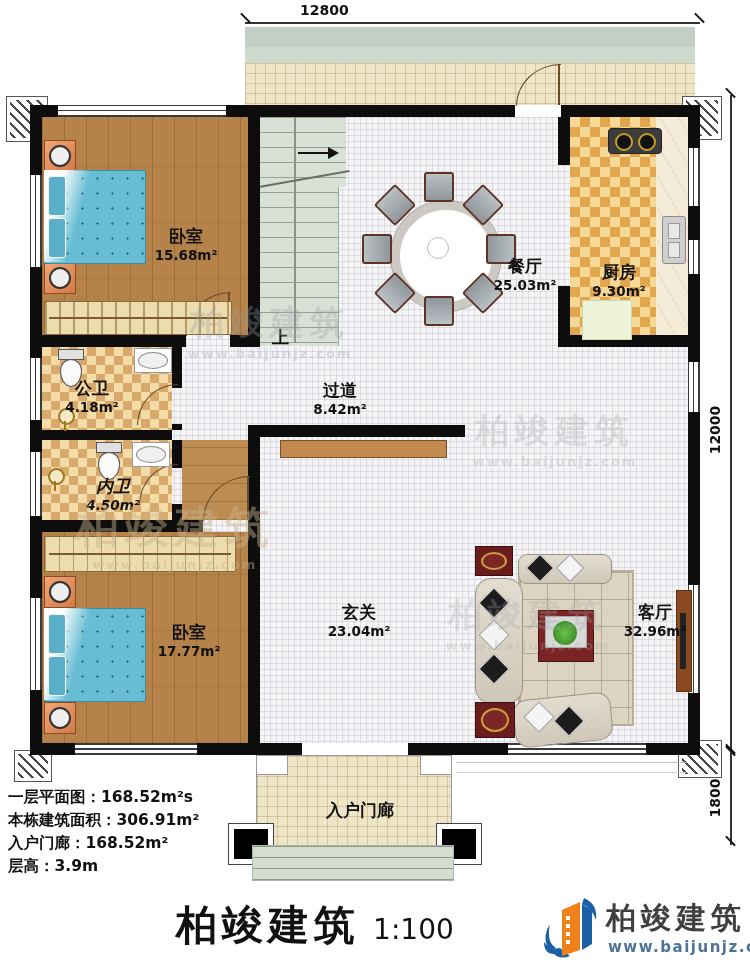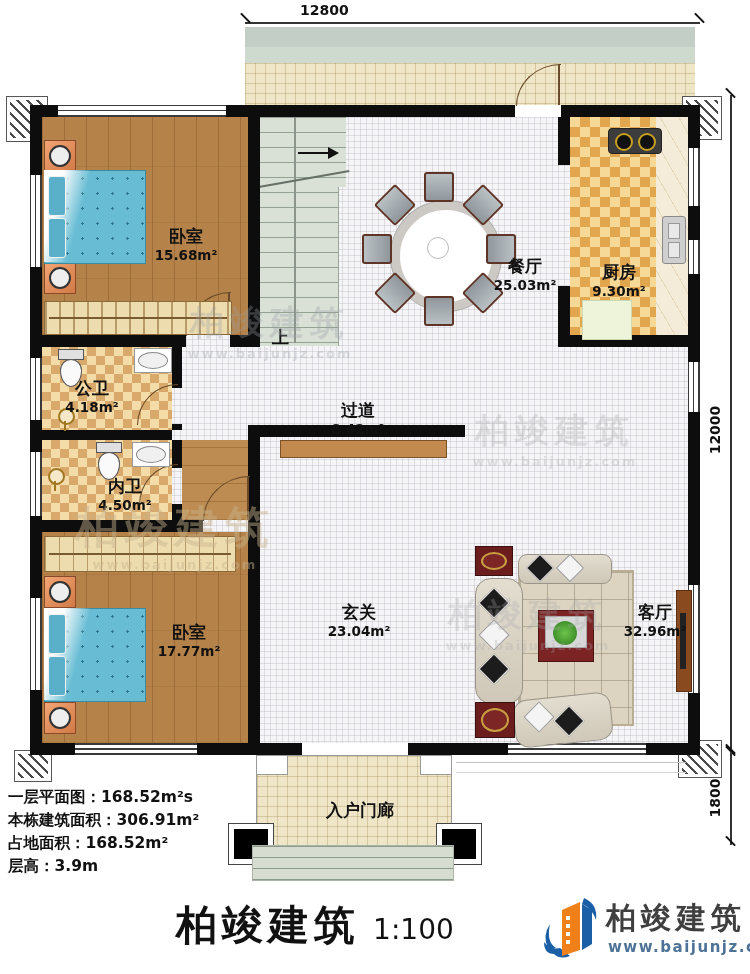--- a/index.html
+++ b/index.html
@@ -274,25 +274,25 @@
     <div class="ra">25.03m²</div>
   </div>
   <div class="room-label" style="left:578px;top:262px;width:82px;">
     <div class="rn">厨房</div>
     <div class="ra">9.30m²</div>
   </div>
   <div class="room-label" style="left:56px;top:378px;width:72px;">
     <div class="rn">公卫</div>
     <div class="ra">4.18m²</div>
   </div>
-  <div class="room-label" style="left:318px;top:380px;width:80px;margin-top:20px;">
+  <div class="room-label" style="left:300px;top:380px;width:80px;">
     <div class="rn">过道</div>
     <div class="ra">8.42m²</div>
   </div>
-  <div class="room-label" style="left:88px;top:476px;width:74px;">
+  <div class="room-label" style="left:76px;top:476px;width:74px;font-style:italic;">
     <div class="rn">内卫</div>
     <div class="ra">4.50m²</div>
   </div>
   <div class="room-label" style="left:150px;top:622px;width:78px;">
     <div class="rn">卧室</div>
     <div class="ra">17.77m²</div>
   </div>
   <div class="room-label" style="left:318px;top:602px;width:82px;">
     <div class="rn">玄关</div>
     <div class="ra">23.04m²</div>
@@ -331,21 +331,21 @@
     <div class="wm-url">www.baijunjz.com</div>
   </div>
   <div class="wm" style="left:20px;top:498px;width:310px;color:#c9b48e;opacity:.45;">
     <div class="wm-cn" style="font-size:44px;">柏竣建筑</div>
     <div class="wm-url">www.baijunjz.com</div>
   </div>
 
   <div class="abs" style="left:8px;top:786px;">
     <div class="info-line">一层平面图：168.52m²s</div>
     <div class="info-line">本栋建筑面积：306.91m²</div>
-    <div class="info-line">占地面积：168.52m²</div>
+    <div class="info-line">入户门廊：168.52m²</div>
     <div class="info-line">层高：3.9m</div>
   </div>
 
   <div class="abs" style="left:176px;top:898px;width:300px;">
     <span style="font-size:41px;font-weight:bold;letter-spacing:5px;">柏竣建筑</span>
     <span style="font-size:28px;font-weight:500;margin-left:8px;">1:100</span>
     
     
   </div>
 

